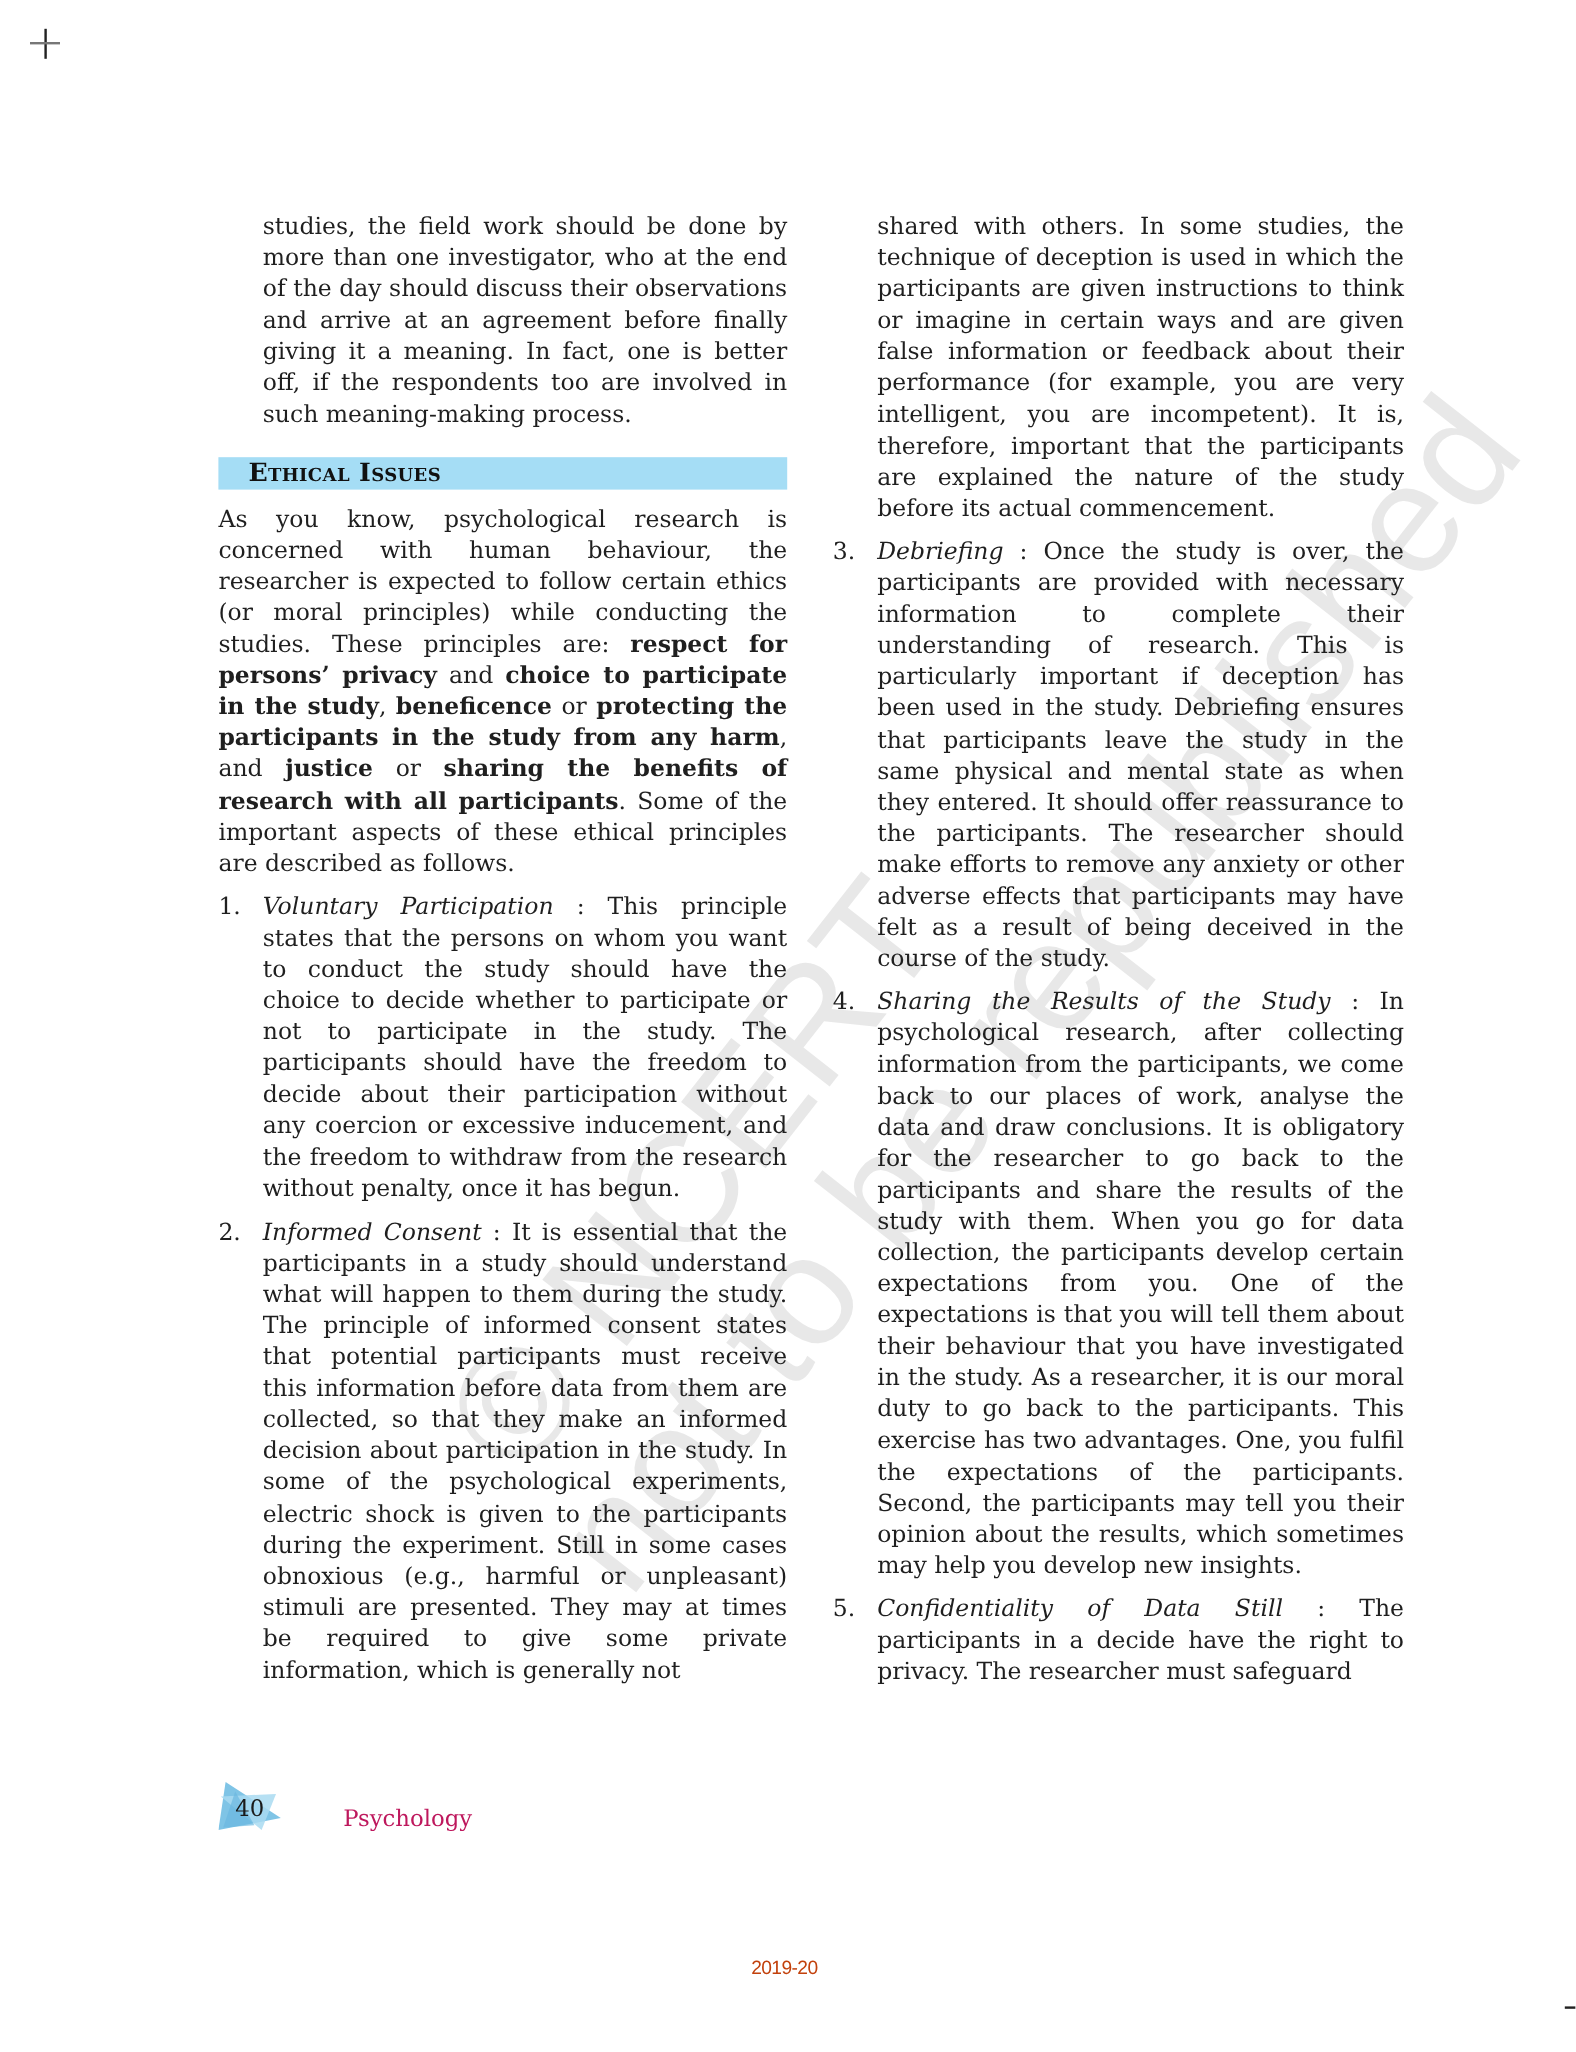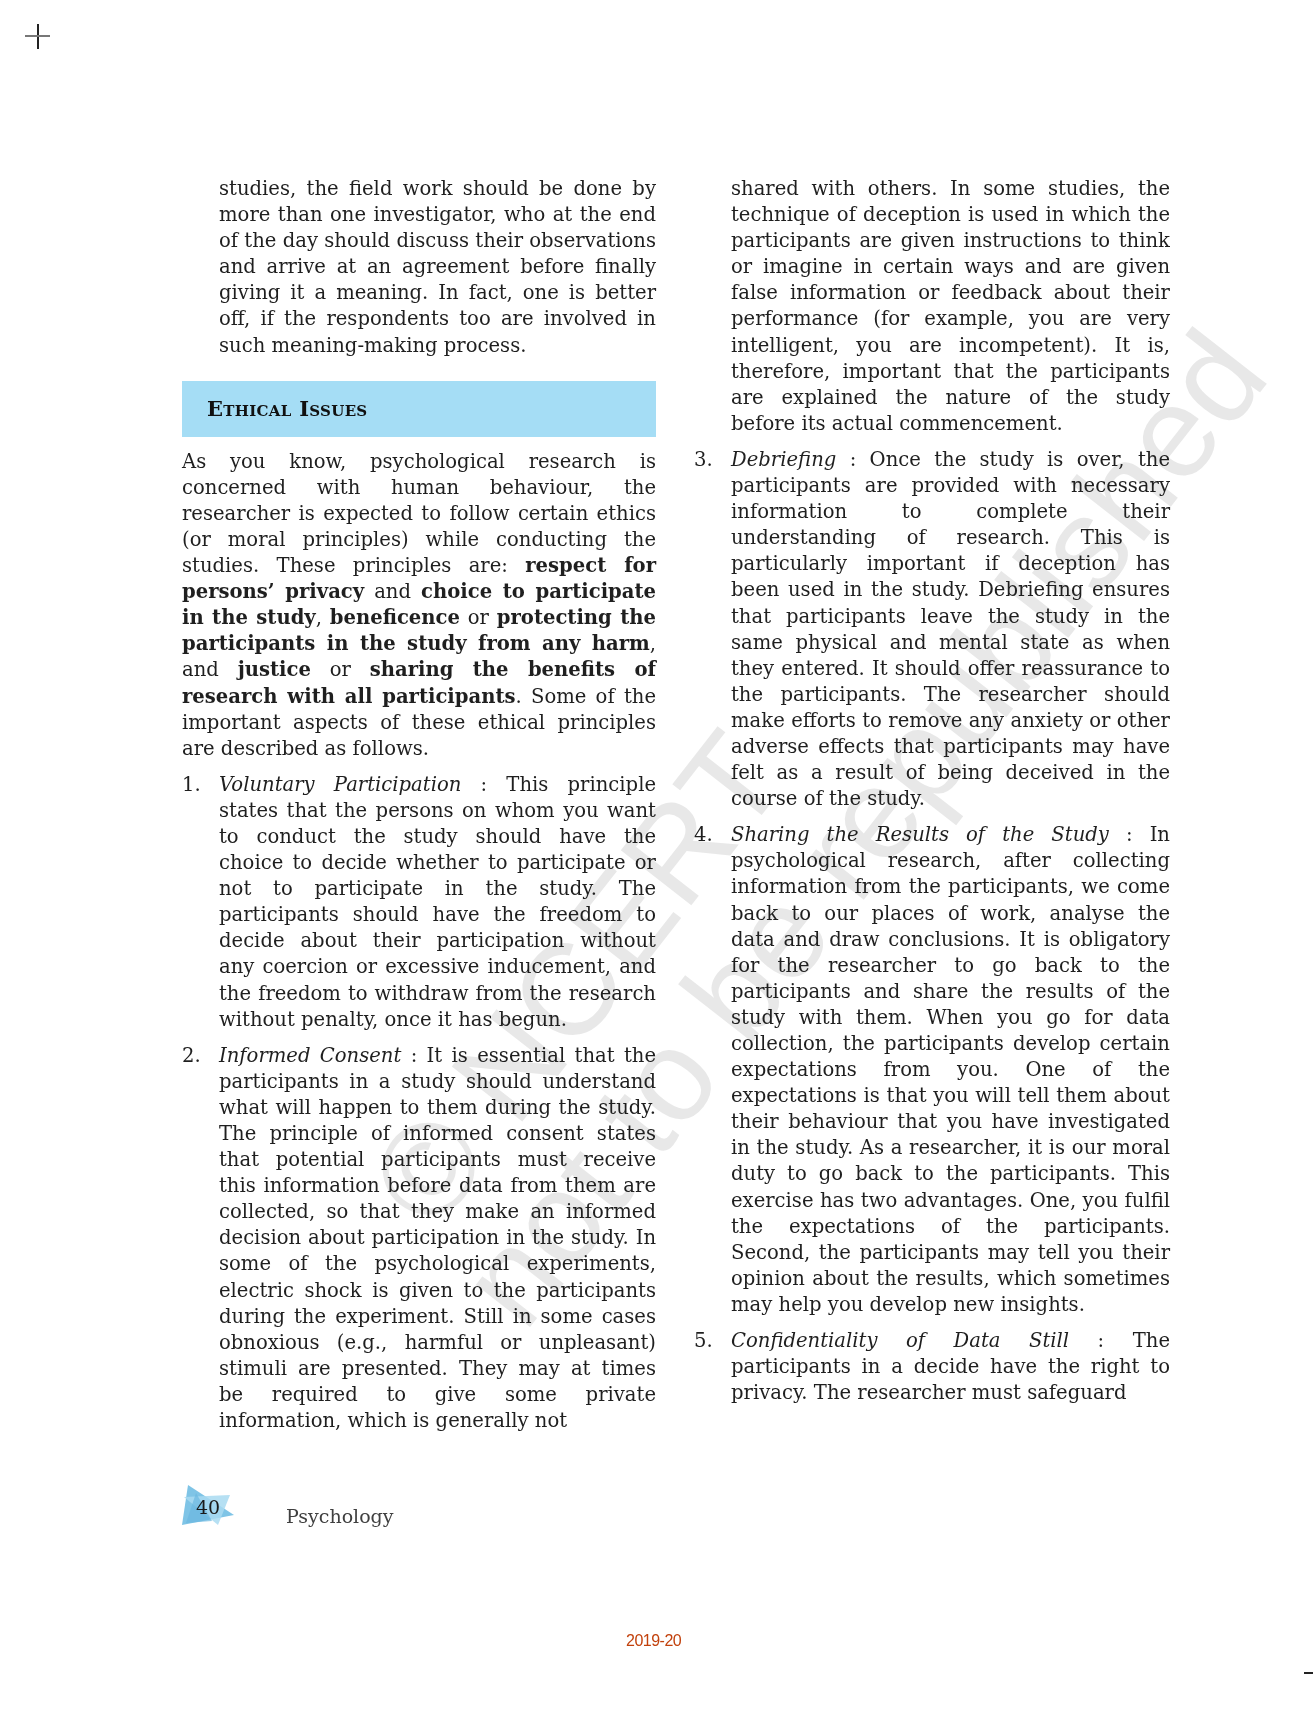--- a/index.html
+++ b/index.html
@@ -14,21 +14,21 @@
 
     .col { position: absolute; top: 158px; font-size: 19.6px; line-height: 26.1px; margin-top: 18px; }
     .col-left { left: 182px; width: 474px; }
     .col-right { left: 694px; width: 476px; }
 
     p { margin: 0; text-align: justify; text-align-last: auto; }
     .indent { padding-left: 37px; }
 
     .section-head {
       margin: 22px 0 12px 0;
-      height: 56px;
+      height: 27px;
       background: #a5ddf5;
       display: flex; align-items: center;
       padding-left: 25px;
     }
     .section-head span {
       font-family: "DejaVu Serif", "Liberation Serif", serif;
       font-weight: bold; font-variant: small-caps;
       font-size: 21px; letter-spacing: 0.3px; color: #111;
     }
 
@@ -41,21 +41,21 @@
     b { font-weight: bold; }
 
     .footer-badge { position: absolute; left: 182px; top: 1485px; width: 56px; height: 42px; }
     .footer-badge svg { position: absolute; left: 0; top: 0; }
     .page-num {
       position: absolute; left: 196px; top: 1496px; font-size: 19px;
       font-family: "DejaVu Serif", "Liberation Serif", serif; color: #1a1a1a; text-align: center;
     }
     .book-name {
       position: absolute; left: 286px; top: 1505px; font-size: 19px;
-      font-family: "DejaVu Serif", "Liberation Serif", serif; color: #404040;
+      font-family: "DejaVu Serif", "Liberation Serif", serif; color: #be185d;
     }
     .year {
       position: absolute; left: 626px; top: 1632px; font-size: 16px;
       font-family: "Liberation Sans", sans-serif; color: #c2410c; letter-spacing: -0.5px;
     }
     .watermark {
       position: absolute; left: 300px; top: 560px; width: 900px; height: 700px;
       pointer-events: none;
     }
     .watermark span {

